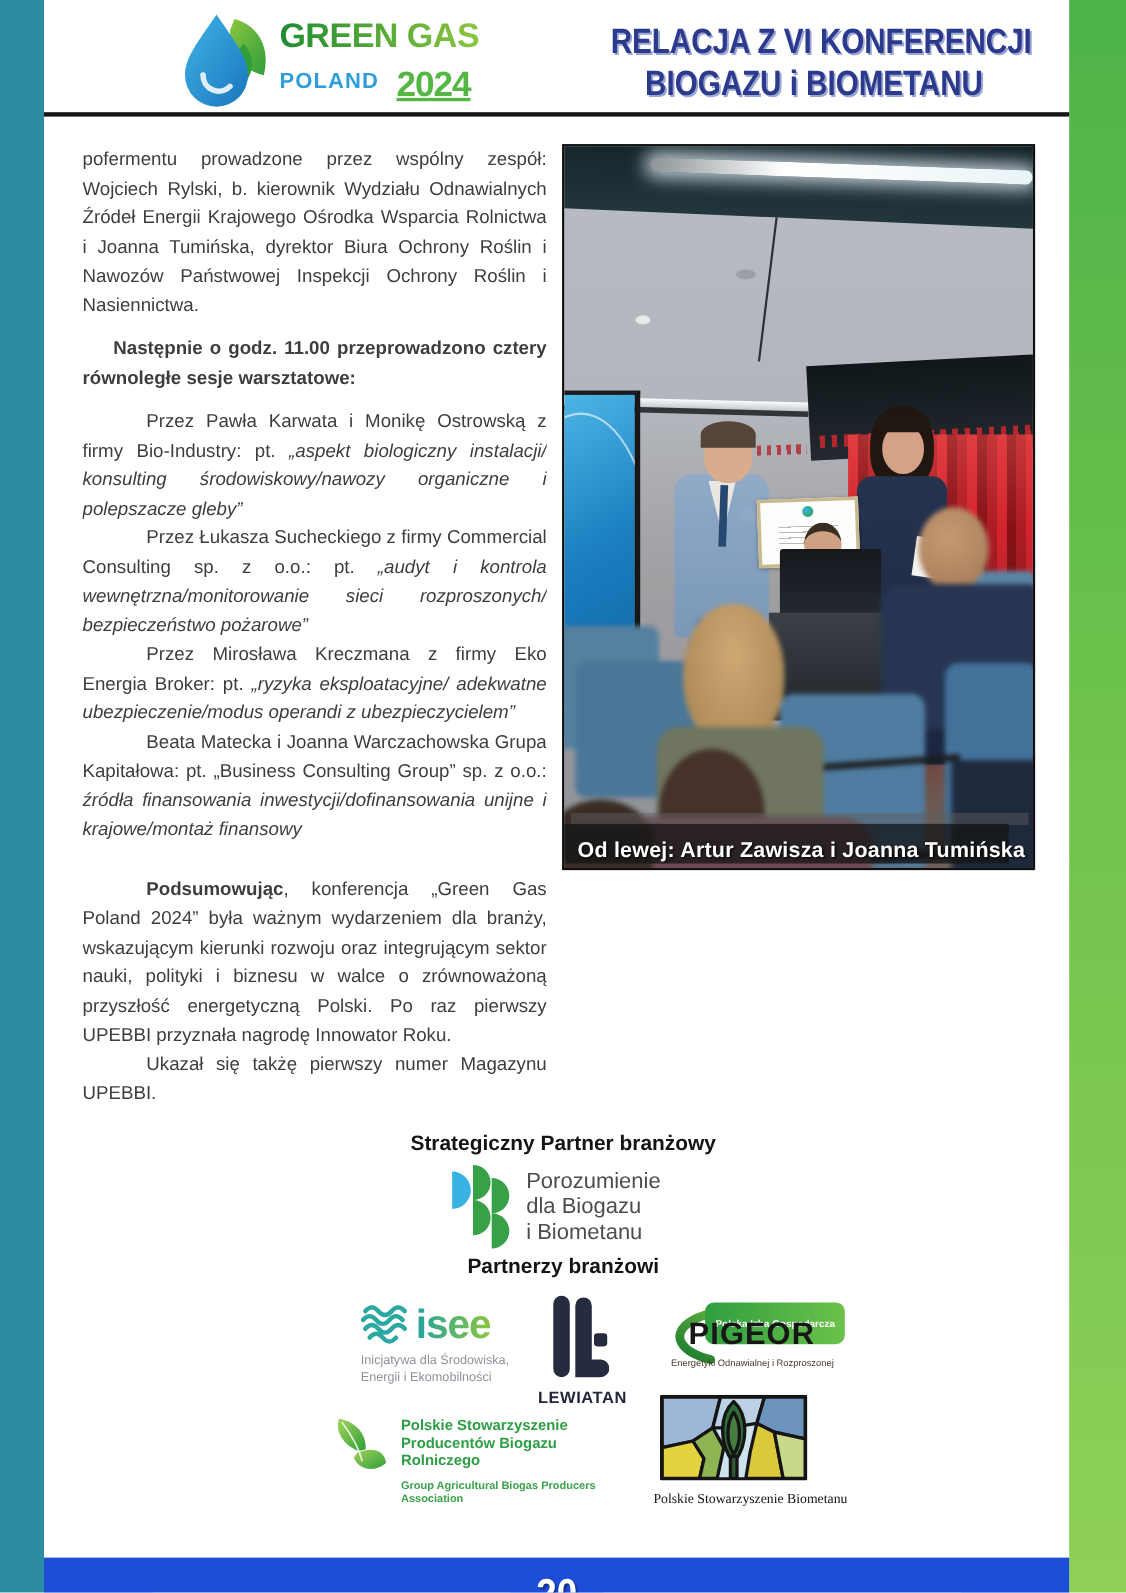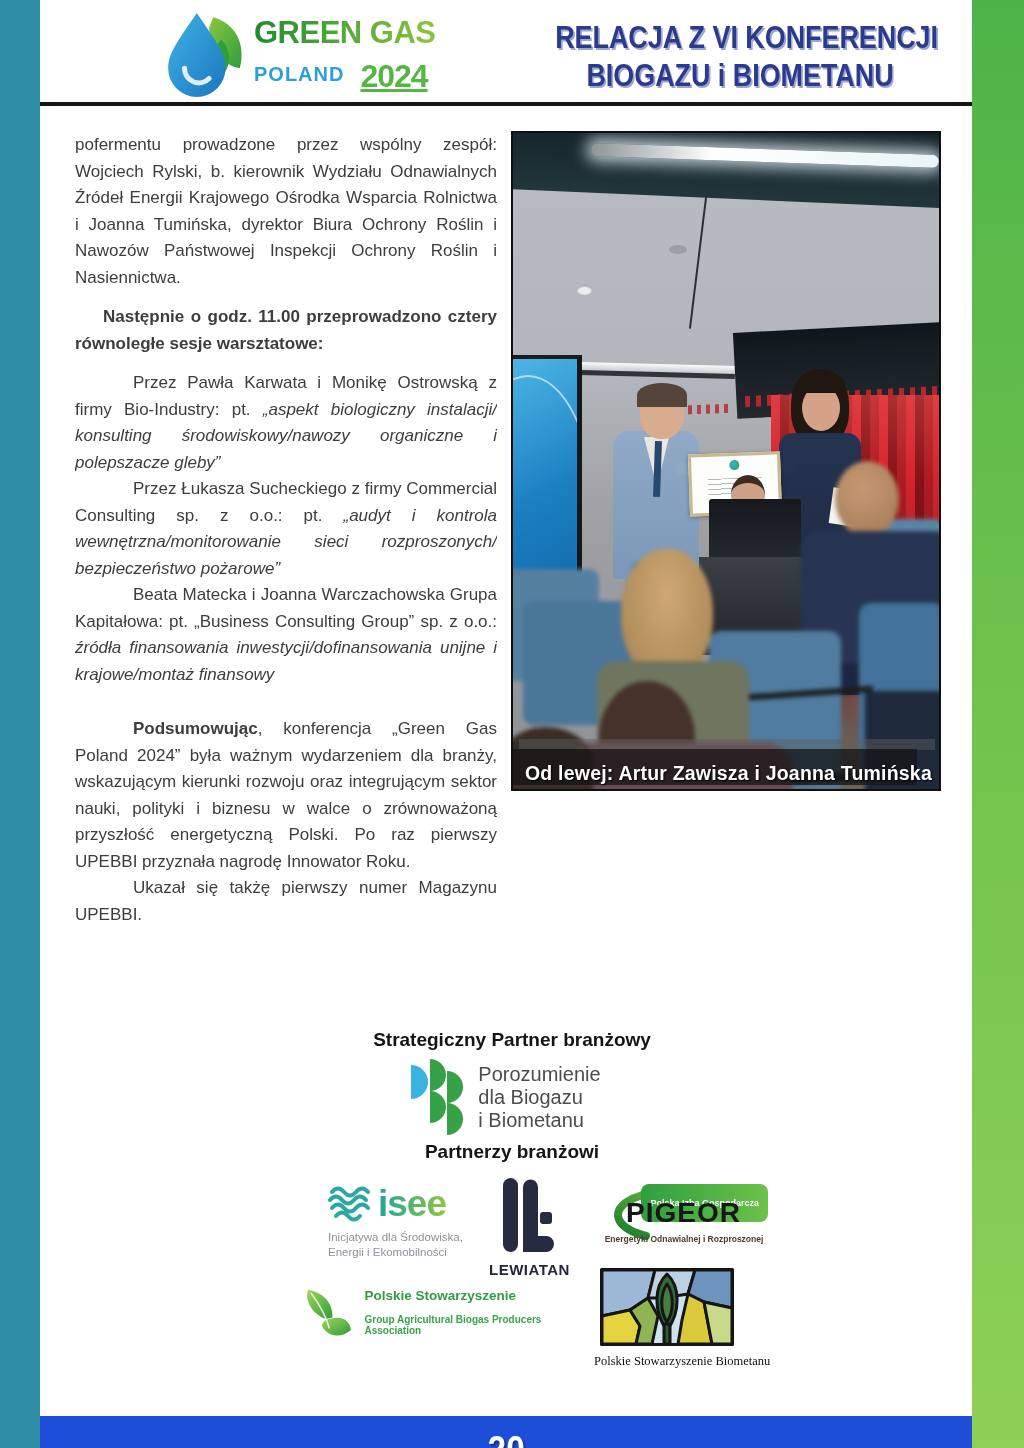--- a/index.html
+++ b/index.html
@@ -128,21 +128,21 @@
   .isee-word{font-size:37px;font-weight:800;letter-spacing:-1px;line-height:36px;
         background:linear-gradient(90deg,#23a39b,#8cc63f);-webkit-background-clip:text;background-clip:text;color:transparent;}
   .isee-sub{margin-top:6px;font-size:11.5px;line-height:15px;color:#8d929b;}
   .logo-lewiatan{position:absolute;left:489px;top:1176px;width:76px;text-align:center;}
   .lew-word{margin-top:3px;font-size:15px;font-weight:800;letter-spacing:.5px;color:#23263a;}
   .logo-pigeor{position:absolute;left:596px;top:1184px;width:172px;height:64px;}
   .pigeor-swoosh{position:absolute;left:-2px;top:2px;}
   .pigeor-pill{position:absolute;right:0;top:0;font-size:9px;font-weight:700;color:#fff;padding:14px 9px;border-radius:8px;
         background:linear-gradient(90deg,#2f9e3f,#6cc24a);white-space:nowrap;}
   .pigeor-name{position:absolute;left:30px;top:13px;font-size:28px;font-weight:800;letter-spacing:1px;color:#171717;}
-  .pigeor-sub{position:absolute;left:4px;top:50px;width:168px;text-align:center;font-size:8.5px;font-weight:700;color:#4c3a2a;}
+  .pigeor-sub{position:absolute;left:4px;top:50px;width:168px;text-align:center;font-size:8.5px;font-weight:400;color:#4c3a2a;}
   .logo-pspbr{position:absolute;left:303px;top:1280px;width:250px;display:flex;gap:12px;}
   .pspbr-text{padding-top:8px;color:#2e9e44;}
   .pspbr-name{font-size:13.5px;font-weight:700;line-height:16px;}
   .pspbr-sub{margin-top:10px;font-size:10px;font-weight:700;color:#3aa34c;}
   .logo-psb{position:absolute;left:594px;top:1268px;width:140px;text-align:right;}
   .psb-name{margin-top:4px;font-family:"Liberation Serif","DejaVu Serif",serif;font-size:12.5px;color:#111;white-space:nowrap;}
 
   
   .footer{position:absolute;left:40px;right:52px;top:1416px;height:68px;background:#1d4ed8;
         display:flex;align-items:center;justify-content:center;gap:20px;}
@@ -186,20 +186,21 @@
     <div class="title-line">RELACJA Z VI KONFERENCJI</div>
     <div class="title-line">BIOGAZU i BIOMETANU</div>
   </div>
   <div class="rule"></div>
 
   <div class="article">
     <p>pofermentu prowadzone przez wspólny zespół: Wojciech Rylski, b. kierownik Wydziału Odnawialnych Źródeł Energii Krajowego Ośrodka Wsparcia Rolnictwa i Joanna Tumińska, dyrektor Biura Ochrony Roślin i Nawozów Państwowej Inspekcji Ochrony Roślin i Nasiennictwa.</p>
     <p class="sp ind-sm b">Następnie o godz. 11.00 przeprowadzono cztery równoległe sesje warsztatowe:</p>
     <p class="sp ind-md"><span>Przez Pawła Karwata i Monikę Ostrowską z firmy Bio-Industry: pt. </span><span class="em">„aspekt biologiczny instalacji/ konsulting środowiskowy/nawozy organiczne i polepszacze gleby”</span></p>
     <p class="ind-md"><span>Przez Łukasza Sucheckiego z firmy Commercial Consulting sp. z o.o.: pt. </span><span class="em">„audyt i kontrola wewnętrzna/monitorowanie sieci rozproszonych/ bezpieczeństwo pożarowe”</span></p>
+    <p class="ind-md"><span>Przez Mirosława Kreczmana z firmy Eko Energia Broker: pt. </span><span class="em">„ryzyka eksploatacyjne/ adekwatne ubezpieczenie/modus operandi z ubezpieczycielem”</span></p>
     <p class="ind-md"><span>Beata Matecka i Joanna Warczachowska Grupa Kapitałowa: pt. „Business Consulting Group” sp. z o.o.: </span><span class="em">źródła finansowania inwestycji/dofinansowania unijne i krajowe/montaż finansowy</span></p>
     <p class="sp-lg ind-md"><span class="b">Podsumowując</span><span>, konferencja „Green Gas Poland 2024” była ważnym wydarzeniem dla branży, wskazującym kierunki rozwoju oraz integrującym sektor nauki, polityki i biznesu w walce o zrównoważoną przyszłość energetyczną Polski. Po raz pierwszy UPEBBI przyznała nagrodę Innowator Roku.</span></p>
     <p class="ind-md">Ukazał się takżę pierwszy numer Magazynu UPEBBI.</p>
   </div>
 
   <div class="photo">
     <div class="ph-wall"></div>
     <div class="ph-beam"></div>
     <div class="ph-light"></div>
     <div class="ph-cable"></div>
@@ -325,20 +326,21 @@
           <stop offset="0" stop-color="#a3d35c"></stop>
             <stop offset="1" stop-color="#2f9e38"></stop>
         </linearGradient>
       </defs>
       <path d="M30,40 C8,32 2,12 7,2 C27,6 39,20 38,38 Z" fill="url(#lf)"></path>
       <path d="M28,42 C48,34 60,40 62,54 C48,66 30,62 24,48 Z" fill="url(#lf)"></path>
       <path d="M10,6 C22,22 30,36 34,52" fill="none" stroke="#ffffff" stroke-width="2" opacity=".8"></path>
     </svg>
     <div class="pspbr-text">
       <div class="pspbr-name">Polskie Stowarzyszenie</div>
+      <div class="pspbr-name">Producentów Biogazu Rolniczego</div>
       <div class="pspbr-sub">Group Agricultural Biogas Producers Association</div>
     </div>
   </div>
 
   <div class="logo-psb">
     <svg width="134" height="78" viewBox="0 0 134 78">
       <g stroke="#151515" stroke-width="3" stroke-linejoin="round">
         <rect x="1.5" y="1.5" width="131" height="75" fill="#cfe3ee"></rect>
         <path d="M2,2 L55,2 L48,30 L30,42 L2,48 Z" fill="#9db8d6"></path>
         <path d="M55,2 L95,2 L88,26 L62,30 L48,30 Z" fill="#bcd2e4"></path>

